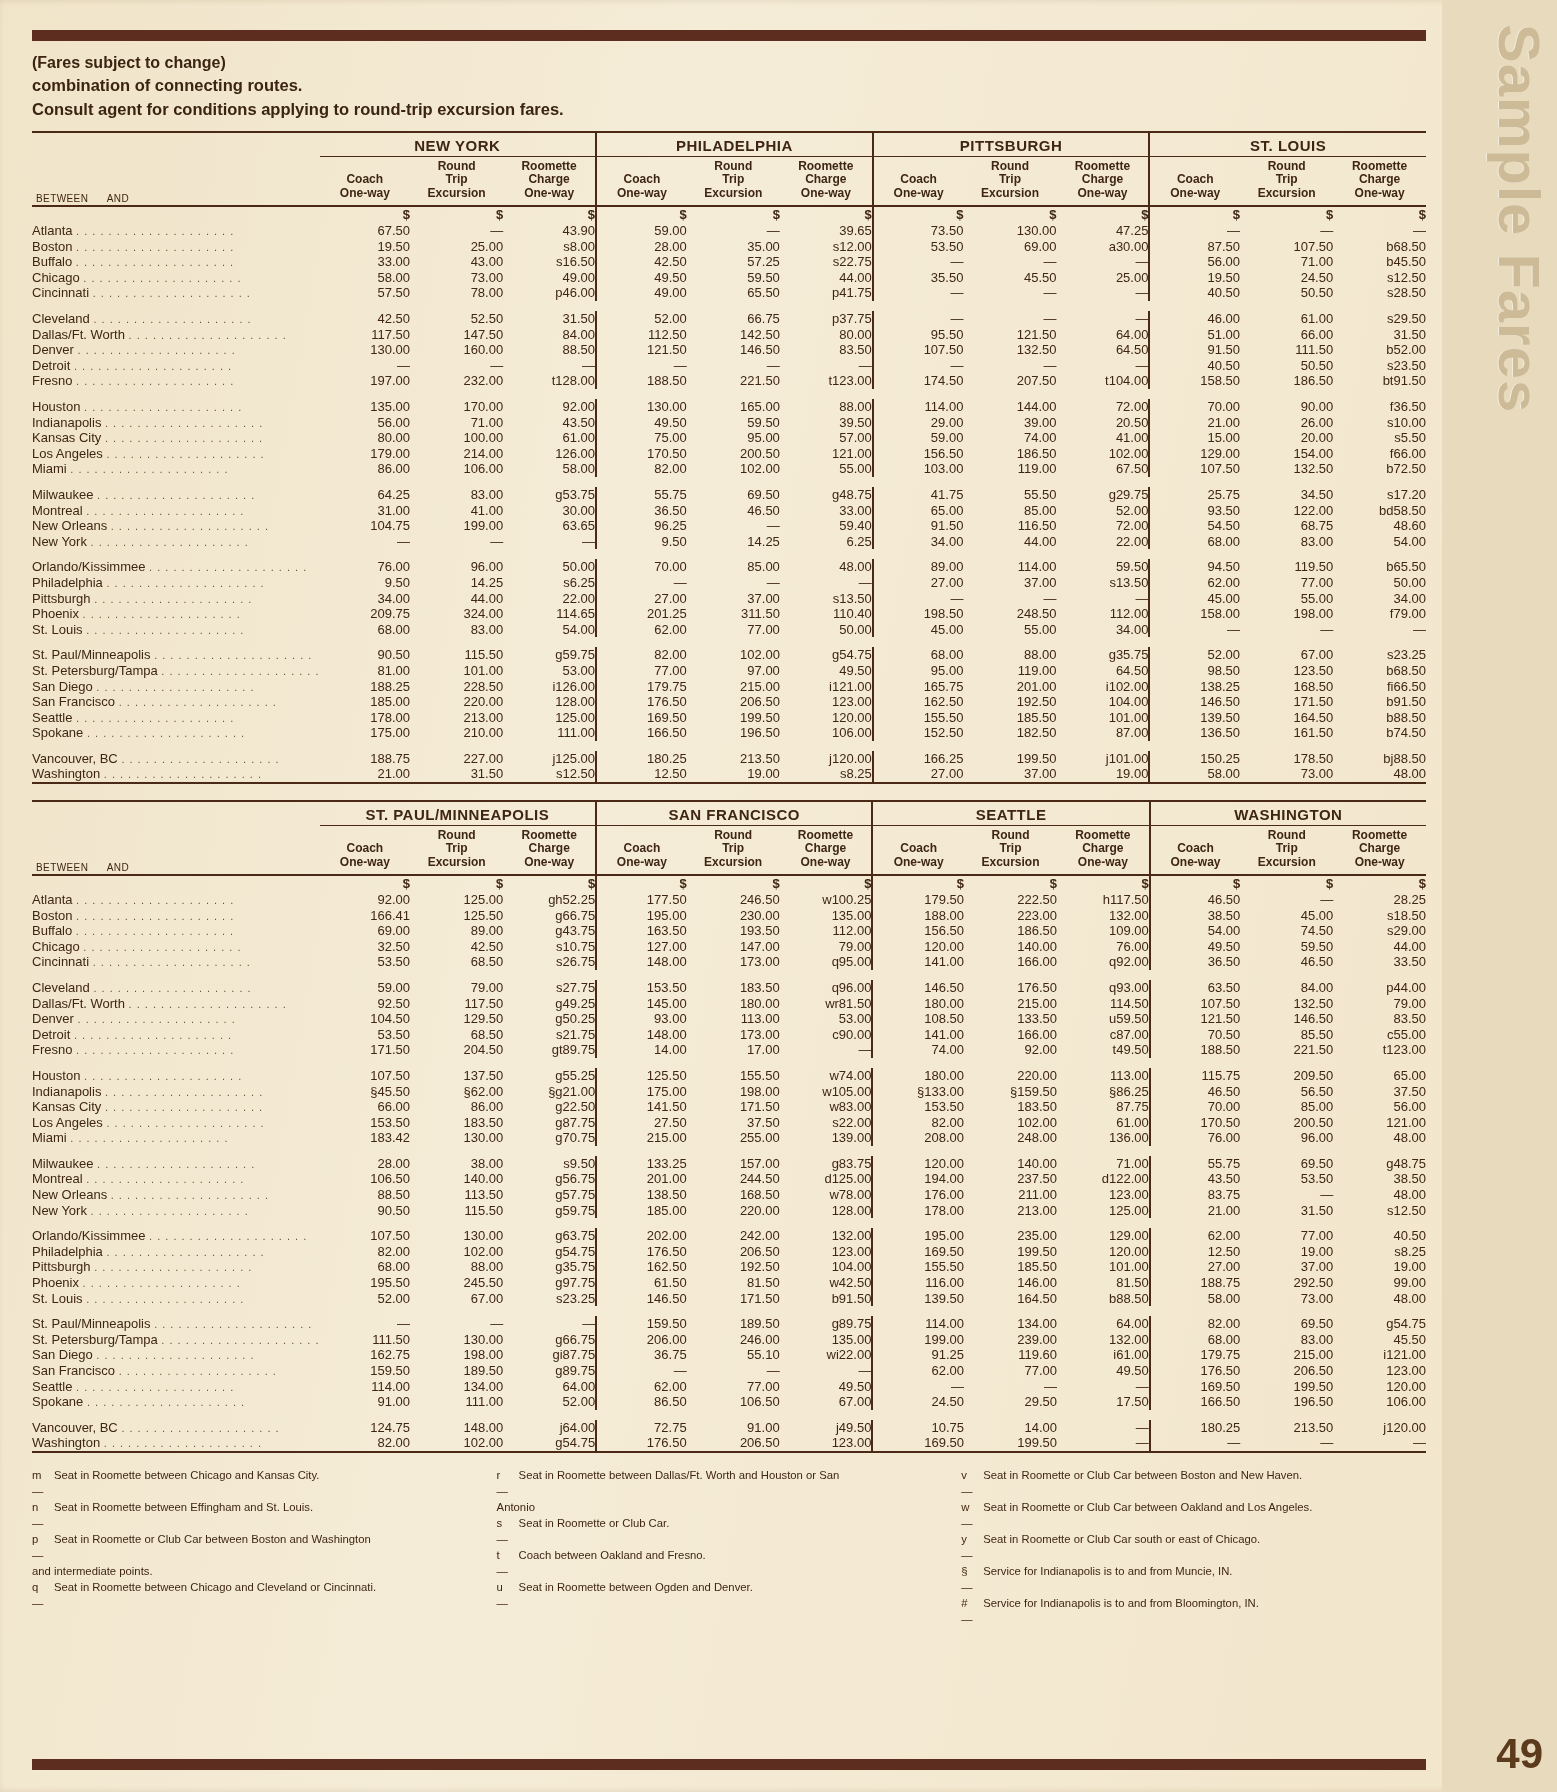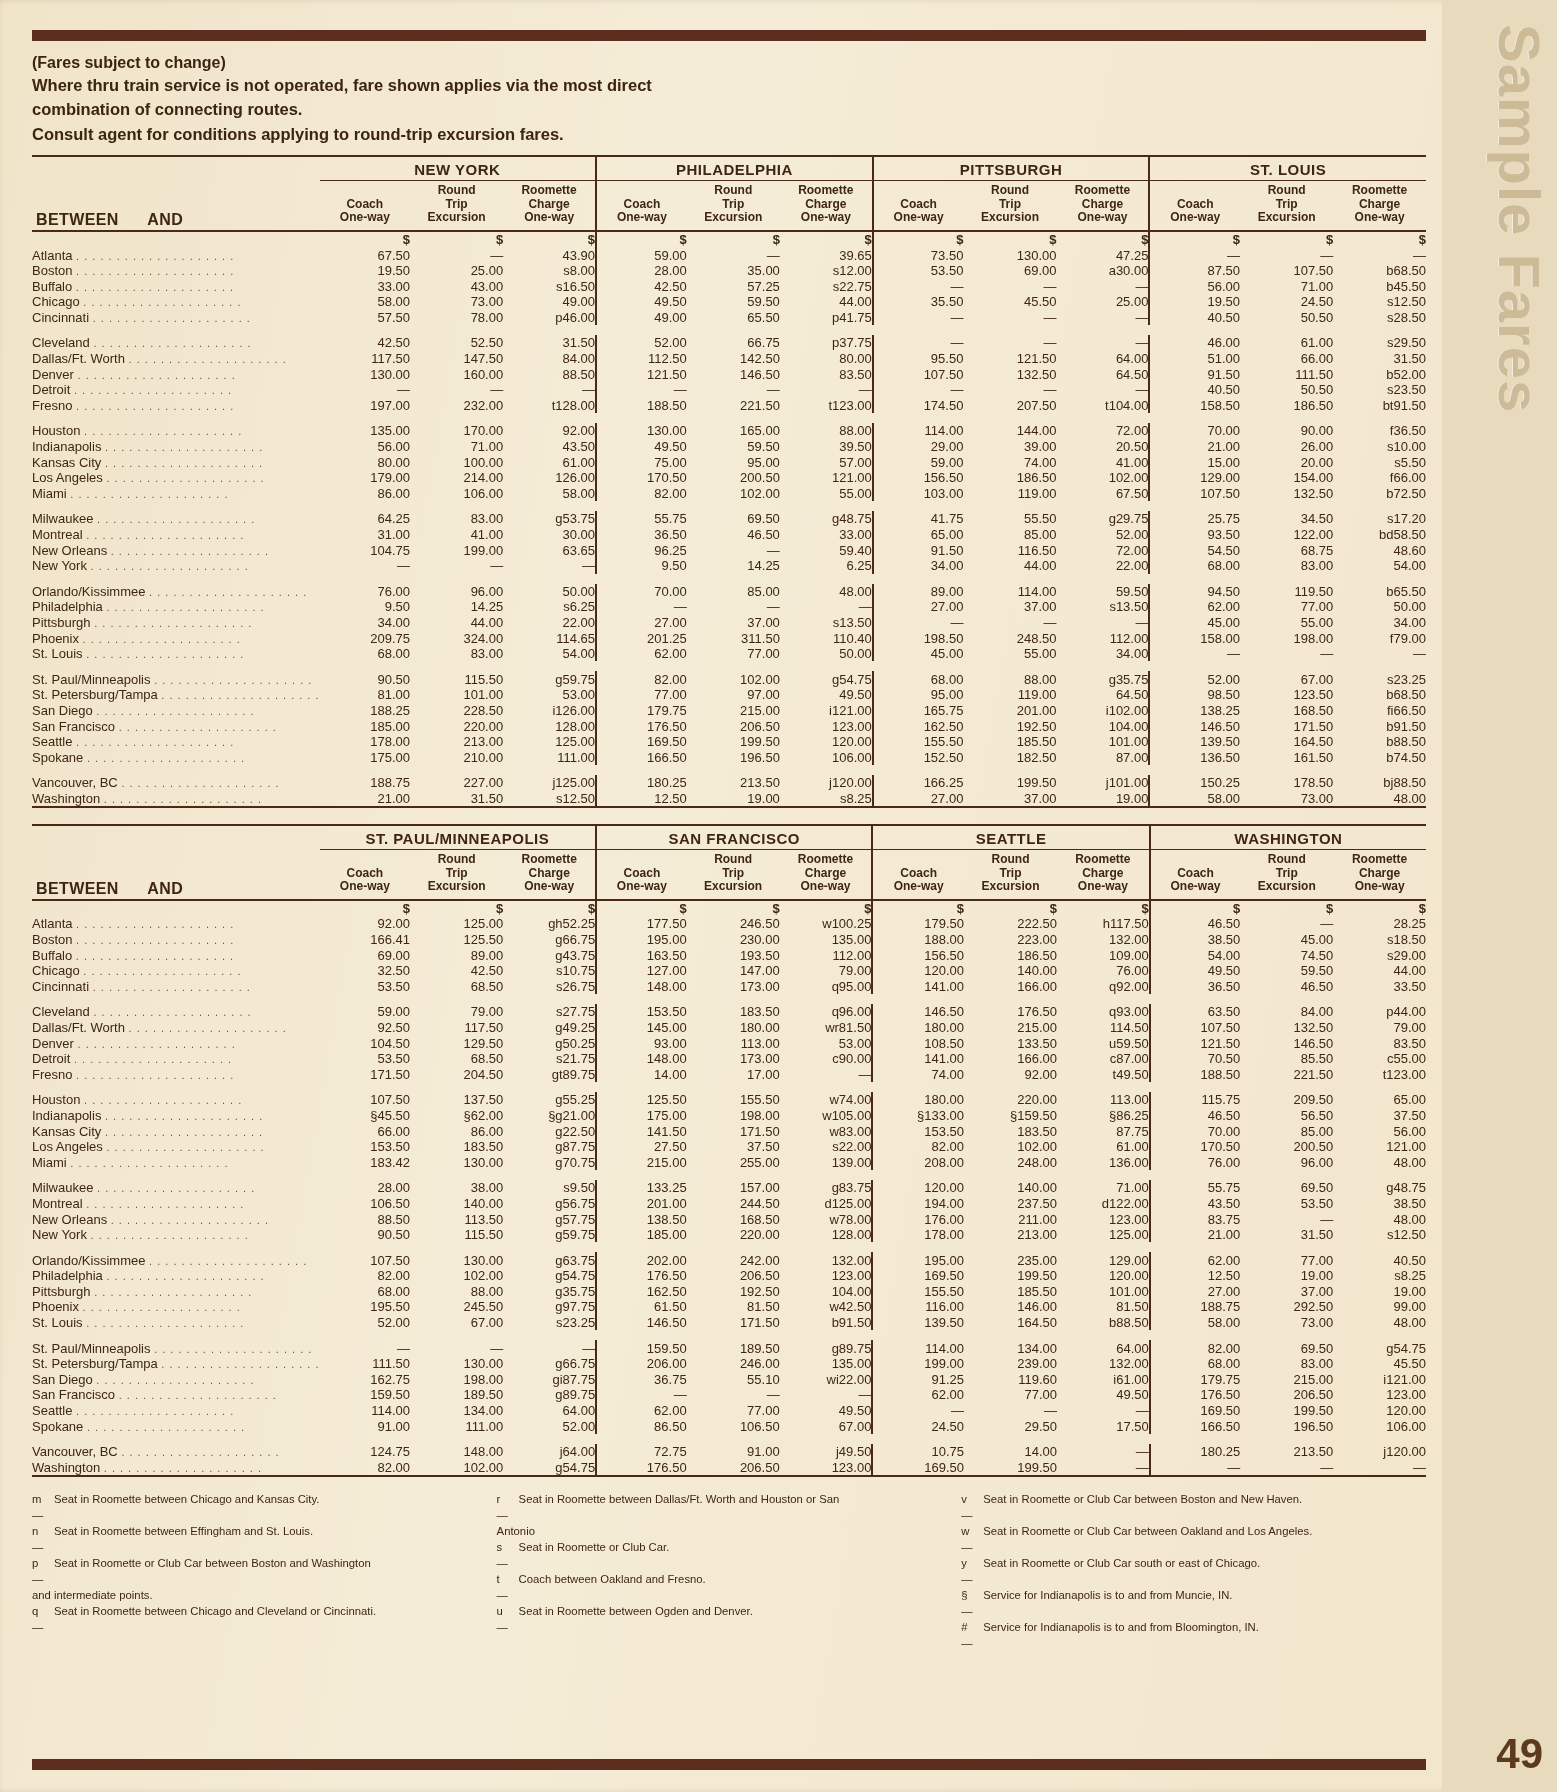--- a/index.html
+++ b/index.html
@@ -73,21 +73,21 @@
     font-size:15px;font-weight:bold;letter-spacing:.5px;
     padding:4px 0 2px 0;
     border-bottom:1px solid #4a2a16;
   }
   .colhead{
     text-align:center;font-size:12px;font-weight:bold;line-height:1.12;
     padding:3px 0 5px 0;
     vertical-align:bottom;
   }
   .between-head{
-    font-size:16px;font-weight:bold;letter-spacing:.4px;
+    font-size:10px;font-weight:normal;letter-spacing:.4px;
     padding-left:4px;vertical-align:bottom;
   }
   td.city{
     font-size:13px;
     padding-left:6px;
     white-space:nowrap;
     position:relative;
   }
   td.city span.dots{color:#6d5436;letter-spacing:1px;font-size:11px;}
   td.num{
@@ -127,21 +127,20 @@
 <div class="page">
   <div class="paper-edge"></div>
   <div class="right-band"></div>
   <div class="side-title">Sample Fares</div>
   <div class="page-num">49</div>
   <div class="top-rule"></div>
   <div class="bottom-rule"></div>
 
   <div class="content">
     <div class="sub">(Fares subject to change)</div>
-    <div class="sub2">Where thru train service is not operated, fare shown applies via the most direct</div>
     <div class="sub2">combination of connecting routes.</div>
     <div class="sub2">Consult agent for conditions applying to round-trip excursion fares.</div>
 
     <div class="tbl-wrap">
       <table class="fares" id="t1" style="border-bottom: 2.5px solid rgb(74, 42, 22);">
           <colgroup>
             <col class="c-city">
             <col class="c-n">
             <col class="c-n">
             <col class="c-n">

